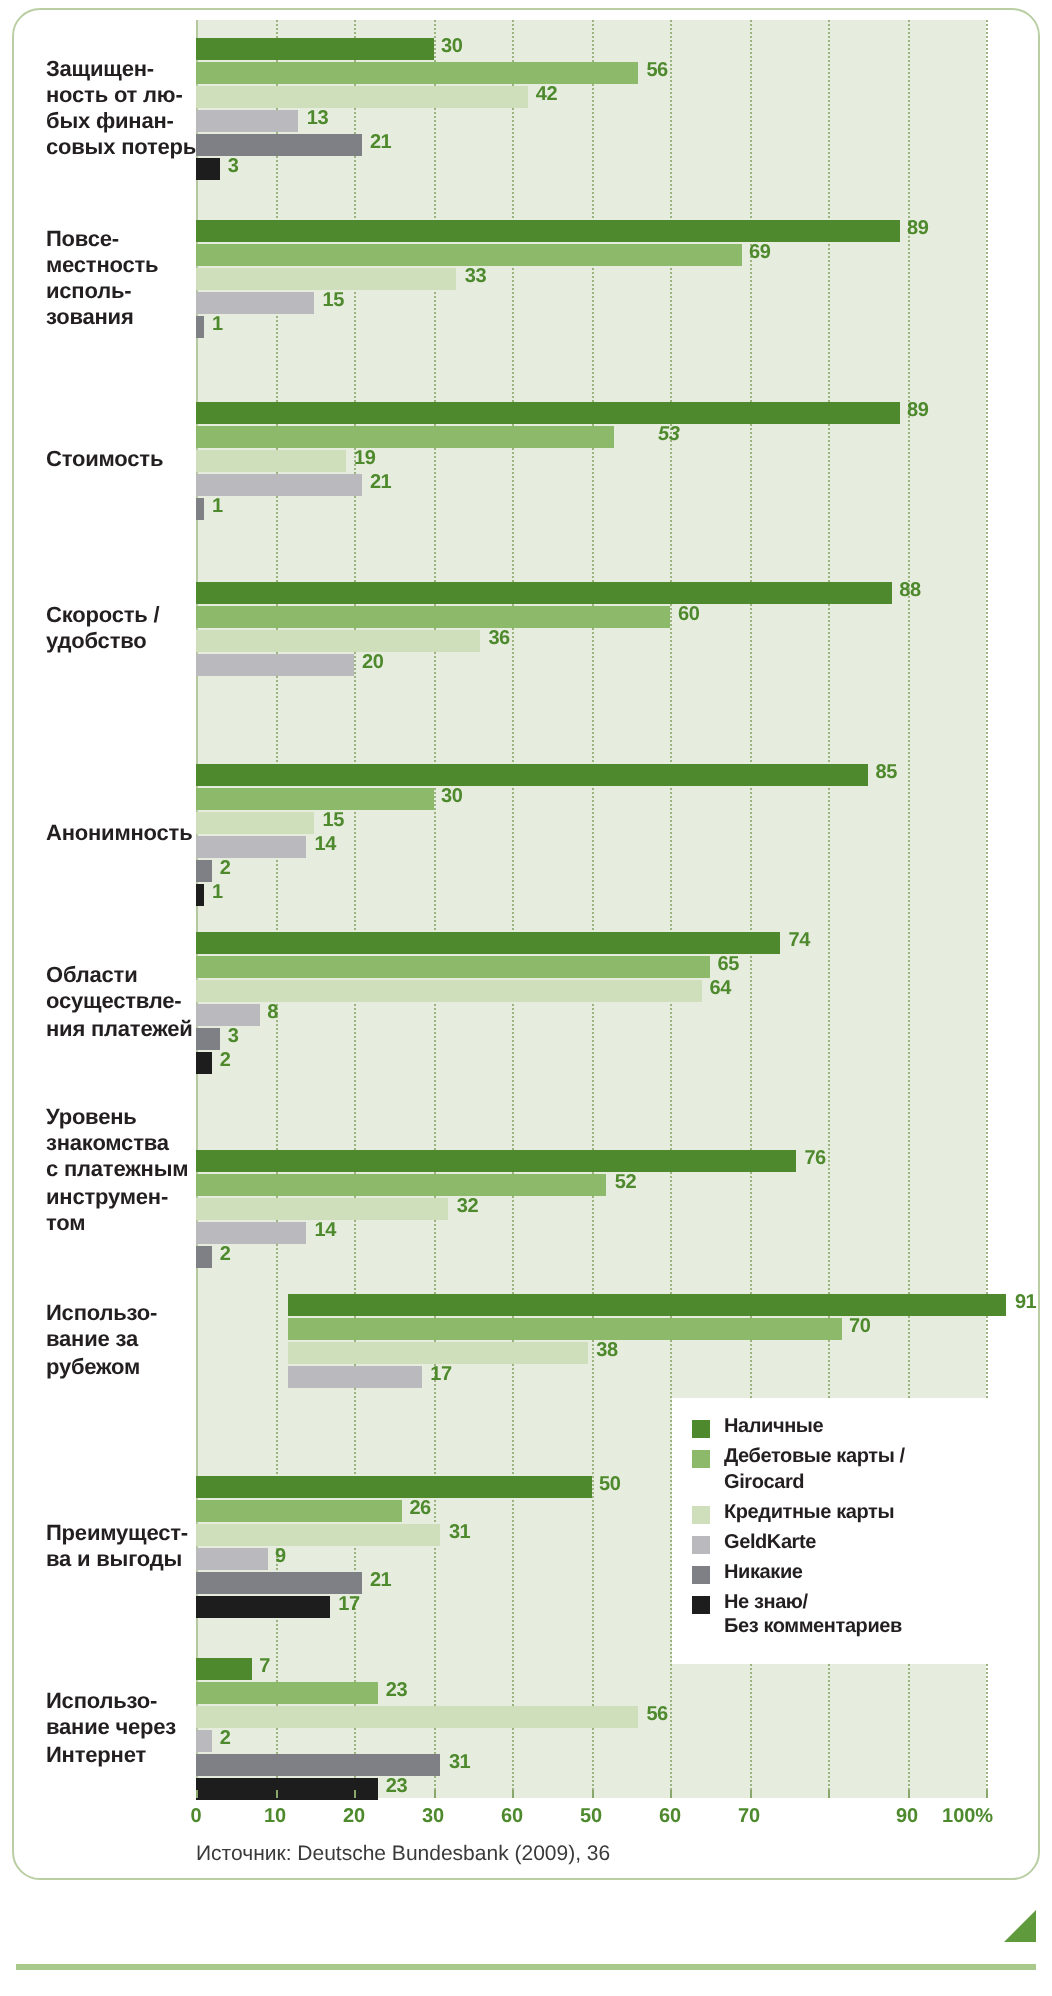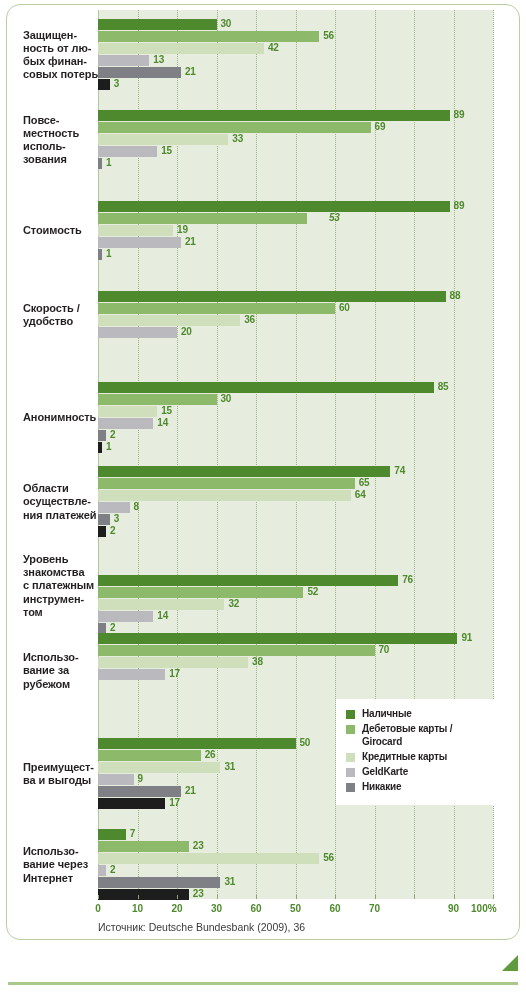--- a/index.html
+++ b/index.html
@@ -387,21 +387,21 @@
             </div>
             <div class="bar-row">
               <div class="bar" style="width: 55.3px; background: rgb(185, 185, 190);"></div>
               <div class="bar-val" style="left: 59.3px;">14</div>
             </div>
             <div class="bar-row">
               <div class="bar" style="width: 7.9px; background: rgb(127, 127, 134);"></div>
               <div class="bar-val" style="left: 11.9px;">2</div>
             </div>
           </div>
-          <div class="group" style="top: 623px;">
+          <div class="group" style="top: 637px; padding-left: 46px;">
             <div class="bar-row">
               <div class="bar" style="width: 359.45px; background: rgb(78, 138, 45);"></div>
               <div class="bar-val" style="left: 363.45px;">91</div>
             </div>
             <div class="bar-row">
               <div class="bar" style="width: 276.5px; background: rgb(140, 185, 106);"></div>
               <div class="bar-val" style="left: 280.5px;">70</div>
             </div>
             <div class="bar-row">
               <div class="bar" style="width: 150.1px; background: rgb(207, 223, 188);"></div>
@@ -508,20 +508,25 @@
           <span class="legend-label">Кредитные карты</span>
         </div>
         <div class="legend-row">
           <span class="legend-swatch" style="background: rgb(185, 185, 190);"></span>
           <span class="legend-label">GeldKarte</span>
         </div>
         <div class="legend-row">
           <span class="legend-swatch" style="background: rgb(127, 127, 134);"></span>
           <span class="legend-label">Никакие</span>
         </div>
+        <div class="legend-row">
+          <span class="legend-swatch" style="background: rgb(29, 29, 29);"></span>
+          <span class="legend-label">Не знаю/
+Без комментариев</span>
+        </div>
       </div>
 
   </div>
 
   <div class="corner-tri"></div>
   <div class="caption-rule"></div>
 
 </div>
 
 </body></html>

